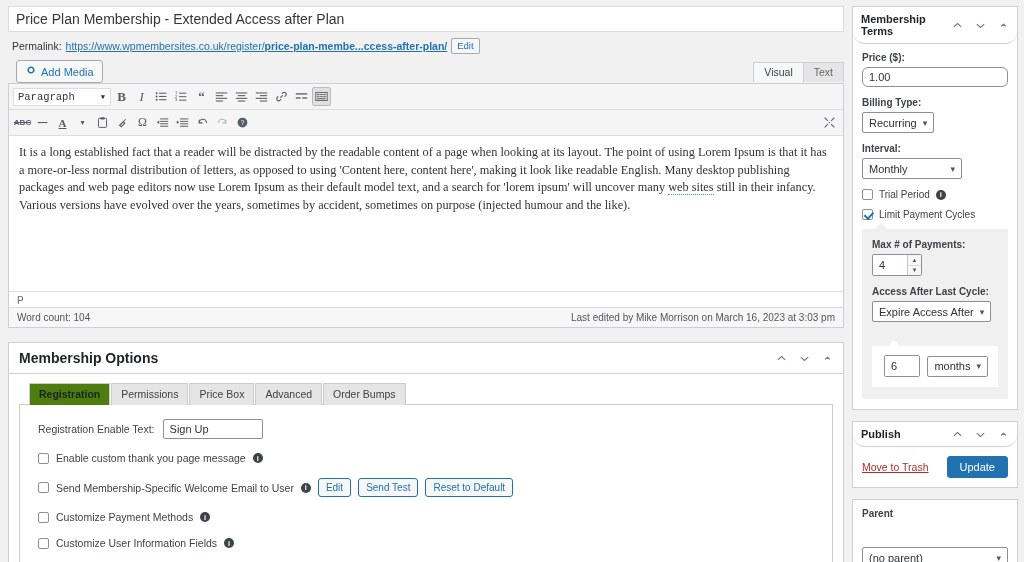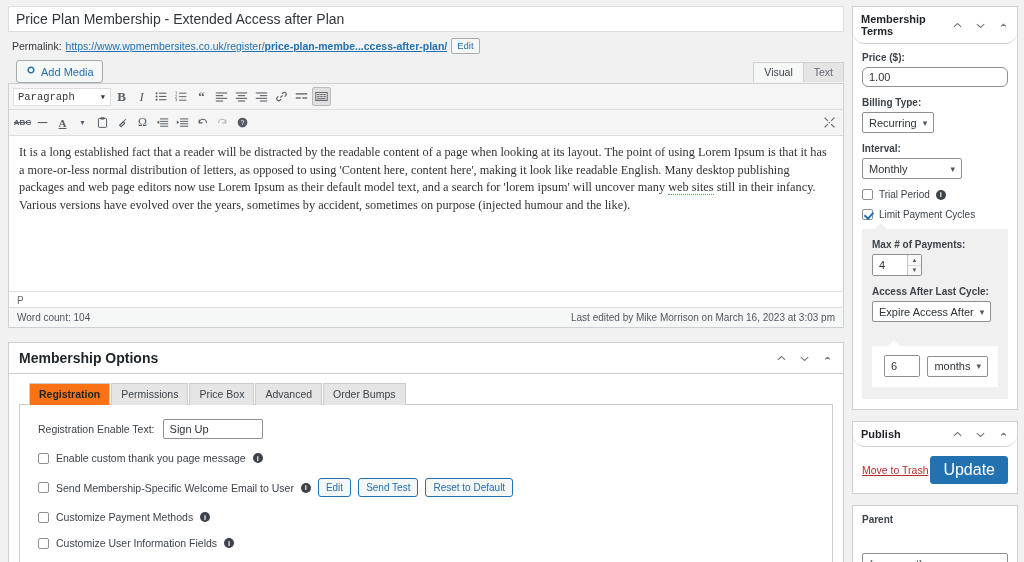--- a/index.html
+++ b/index.html
@@ -118,21 +118,21 @@
   .ic { width: 11px; height: 11px; cursor: pointer; display:block; }
 
   .postbox-body { padding: 8px 10px 10px 10px; }
   .tabs-row { display: flex; align-items: flex-end; border-bottom: 1px solid #ccc; padding-left: 10px; }
   .mtab {
     border: 1px solid #ccc; border-bottom: none;
     background: #e5e5e5; color: #3c434a;
     font-size: 10.5px; padding: 4px 9px 4px; cursor: pointer;
     margin-right: 1px; line-height: 13px; position: relative; top: 1px;
   }
-  .mtab.active { background: #f97316; color: #1d2327; font-weight: bold; }
+  .mtab.active { background: #4d7c0f; color: #1d2327; font-weight: bold; }
 
   .tab-panel { border: 1px solid #ccc; border-top: none; padding: 14px 12px 16px 18px; background: #fff; }
   .field-row { display: flex; align-items: center; gap: 8px; margin-bottom: 13px; }
   .field-label { font-size: 10.5px; color: #3c434a; }
   .txt-input {
     border: 1px solid #8c8f94; background: #fff; border-radius: 2px;
     height: 20px; font-size: 11px; padding: 1px 6px; color: #2c3338;
     outline: none; font-family: "Liberation Sans", sans-serif;
   }
   .cb-row { display: flex; align-items: center; gap: 7px; margin-bottom: 14px; }
@@ -227,21 +227,21 @@
     flex: 1; display: flex; align-items: center; justify-content: center;
     font-size: 6px; color: #50575e; cursor: pointer; line-height: 1;
   }
   .spin .arrows span:first-child { border-bottom: 1px solid #dcdcde; }
   .row-inline { display: flex; align-items: center; gap: 7px; }
 
   .publish-body { padding: 9px 9px 9px 9px; display: flex; align-items: center; justify-content: space-between; }
   .trash-link { color: #b32d2e; text-decoration: underline; font-size: 10.5px; cursor: pointer; }
   .update-btn {
     background: #2271b1; color: #fff; border: 1px solid #2271b1;
-    border-radius: 3px; font-size: 16px; padding: 4px 12px; cursor: pointer;
+    border-radius: 3px; font-size: 11px; padding: 4px 12px; cursor: pointer;
     font-family: "Liberation Sans", sans-serif;
   }
   .s-select.full { width: 100%; justify-content: space-between; margin-top: 24px; }
 </style>
 </head>
 <body>
 
 <div class="wrap">
 
   <div class="main">

